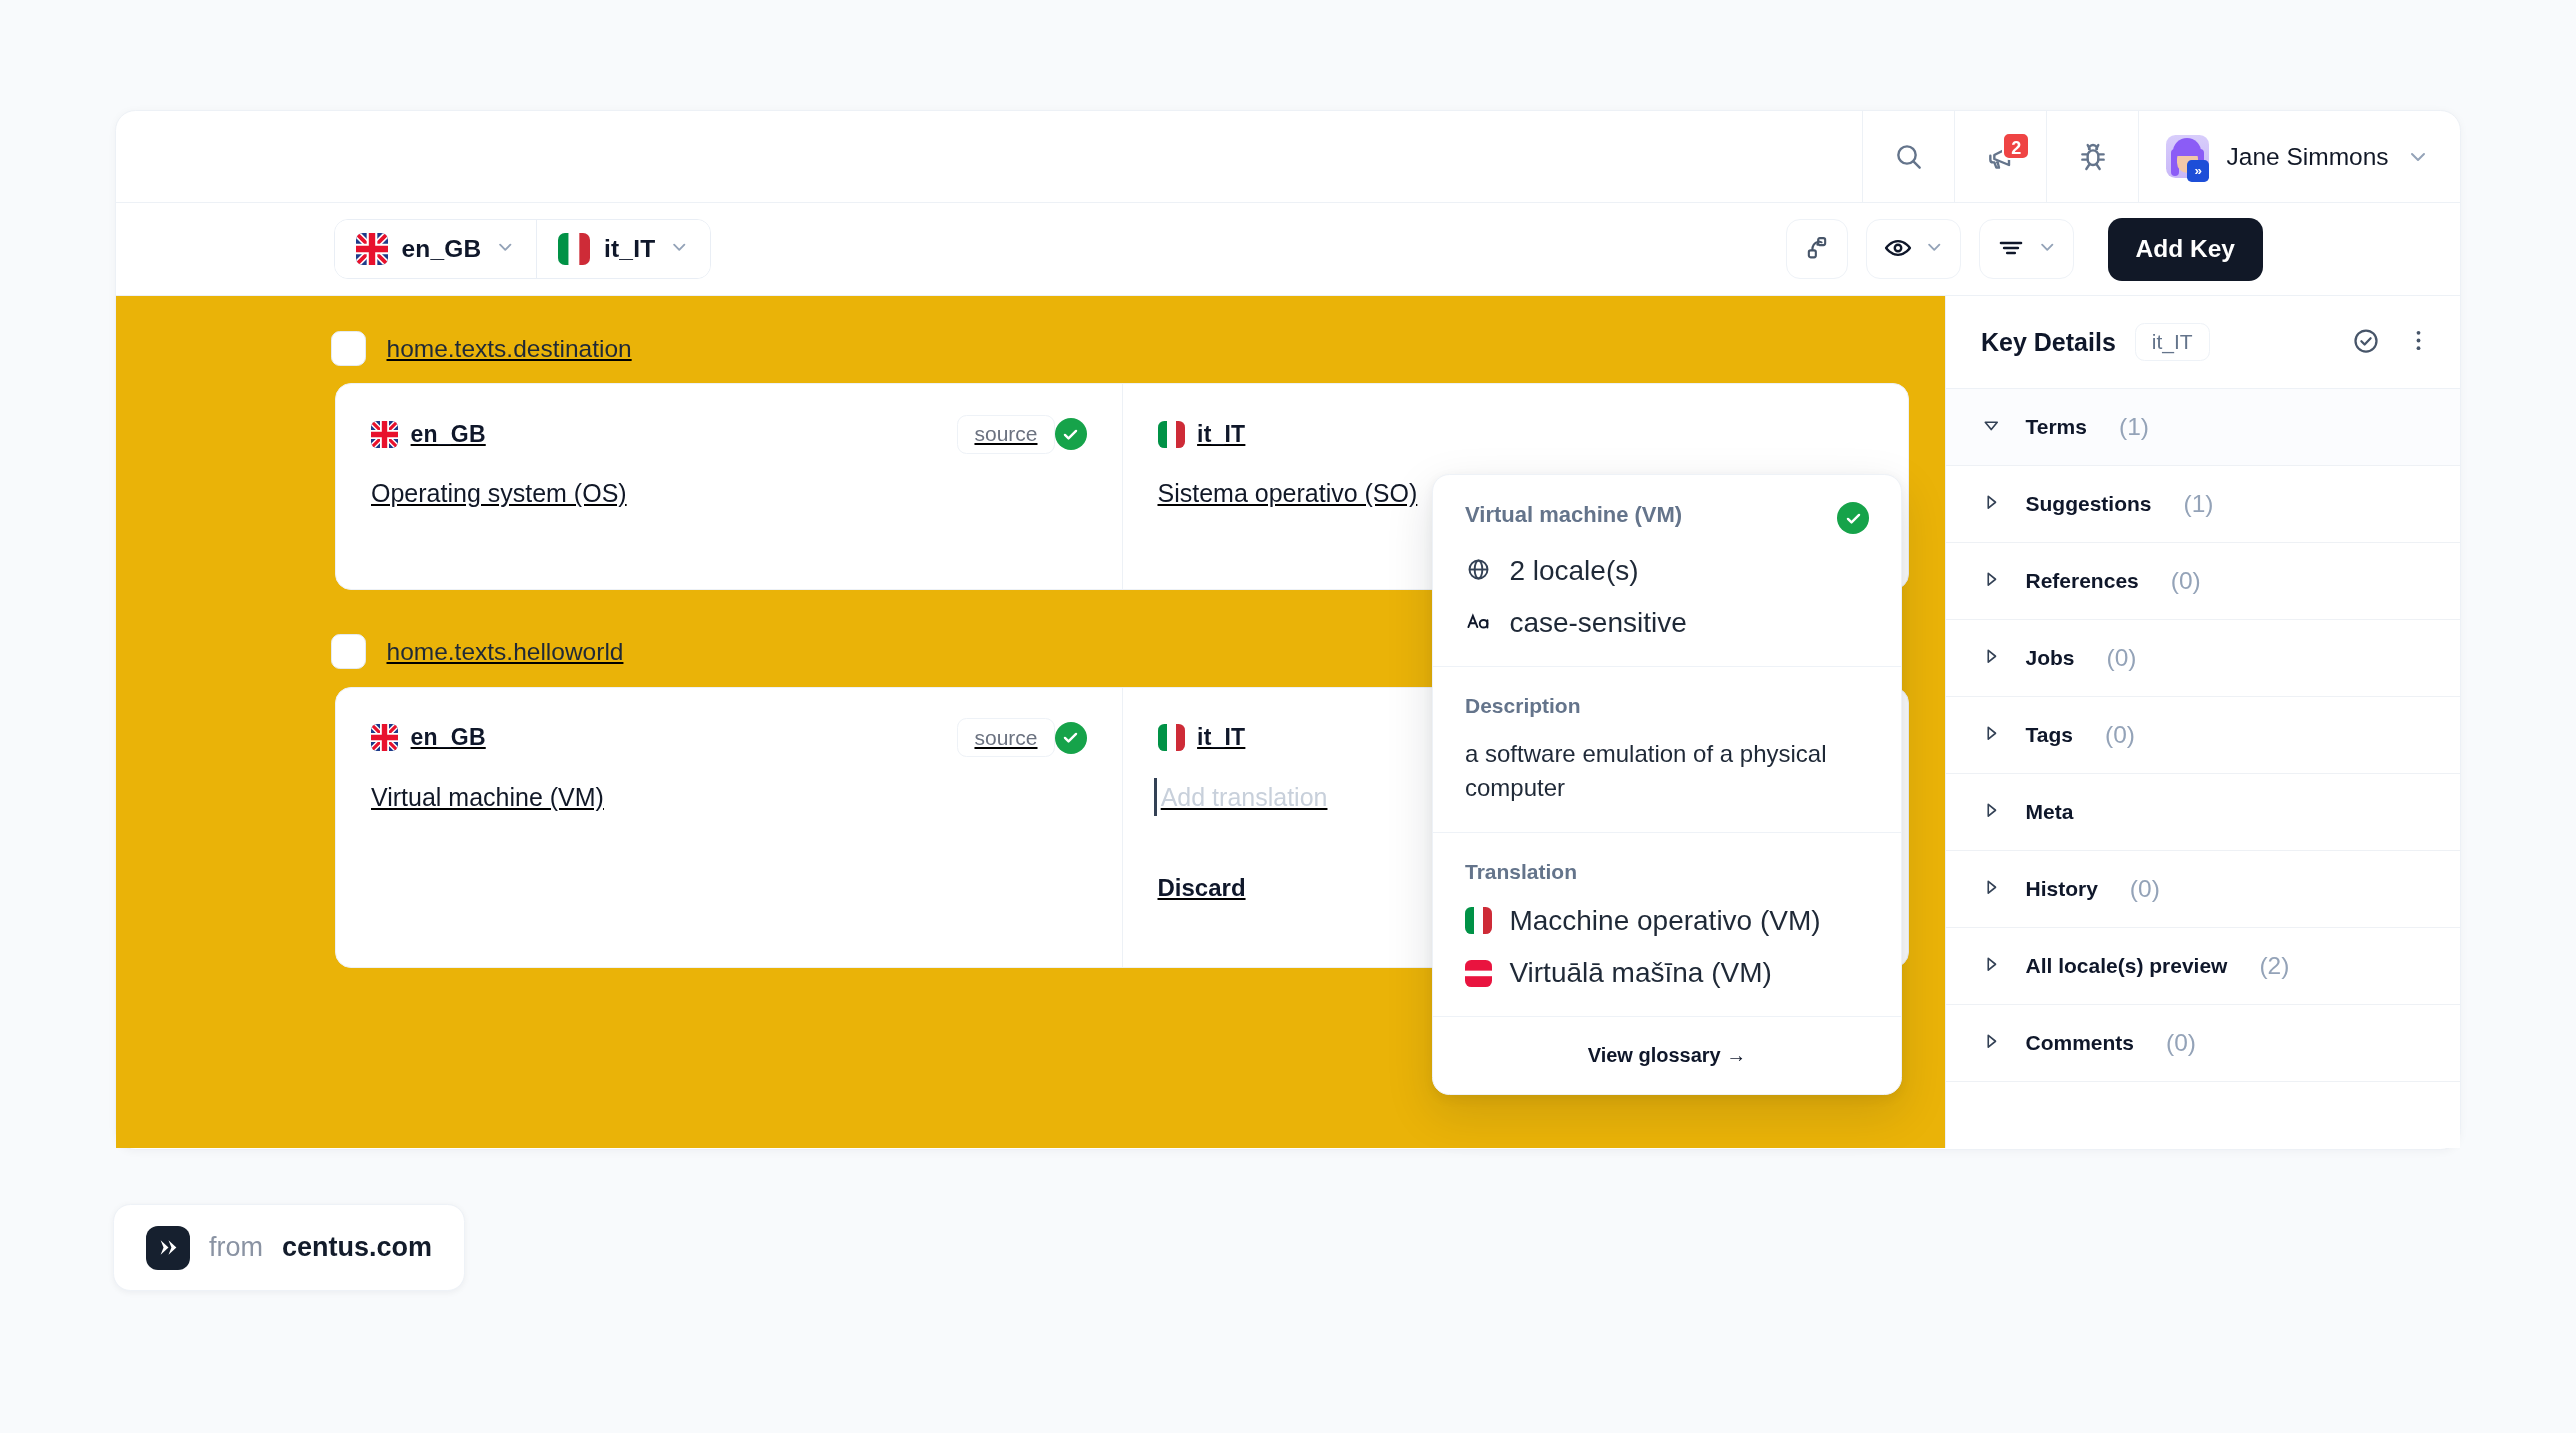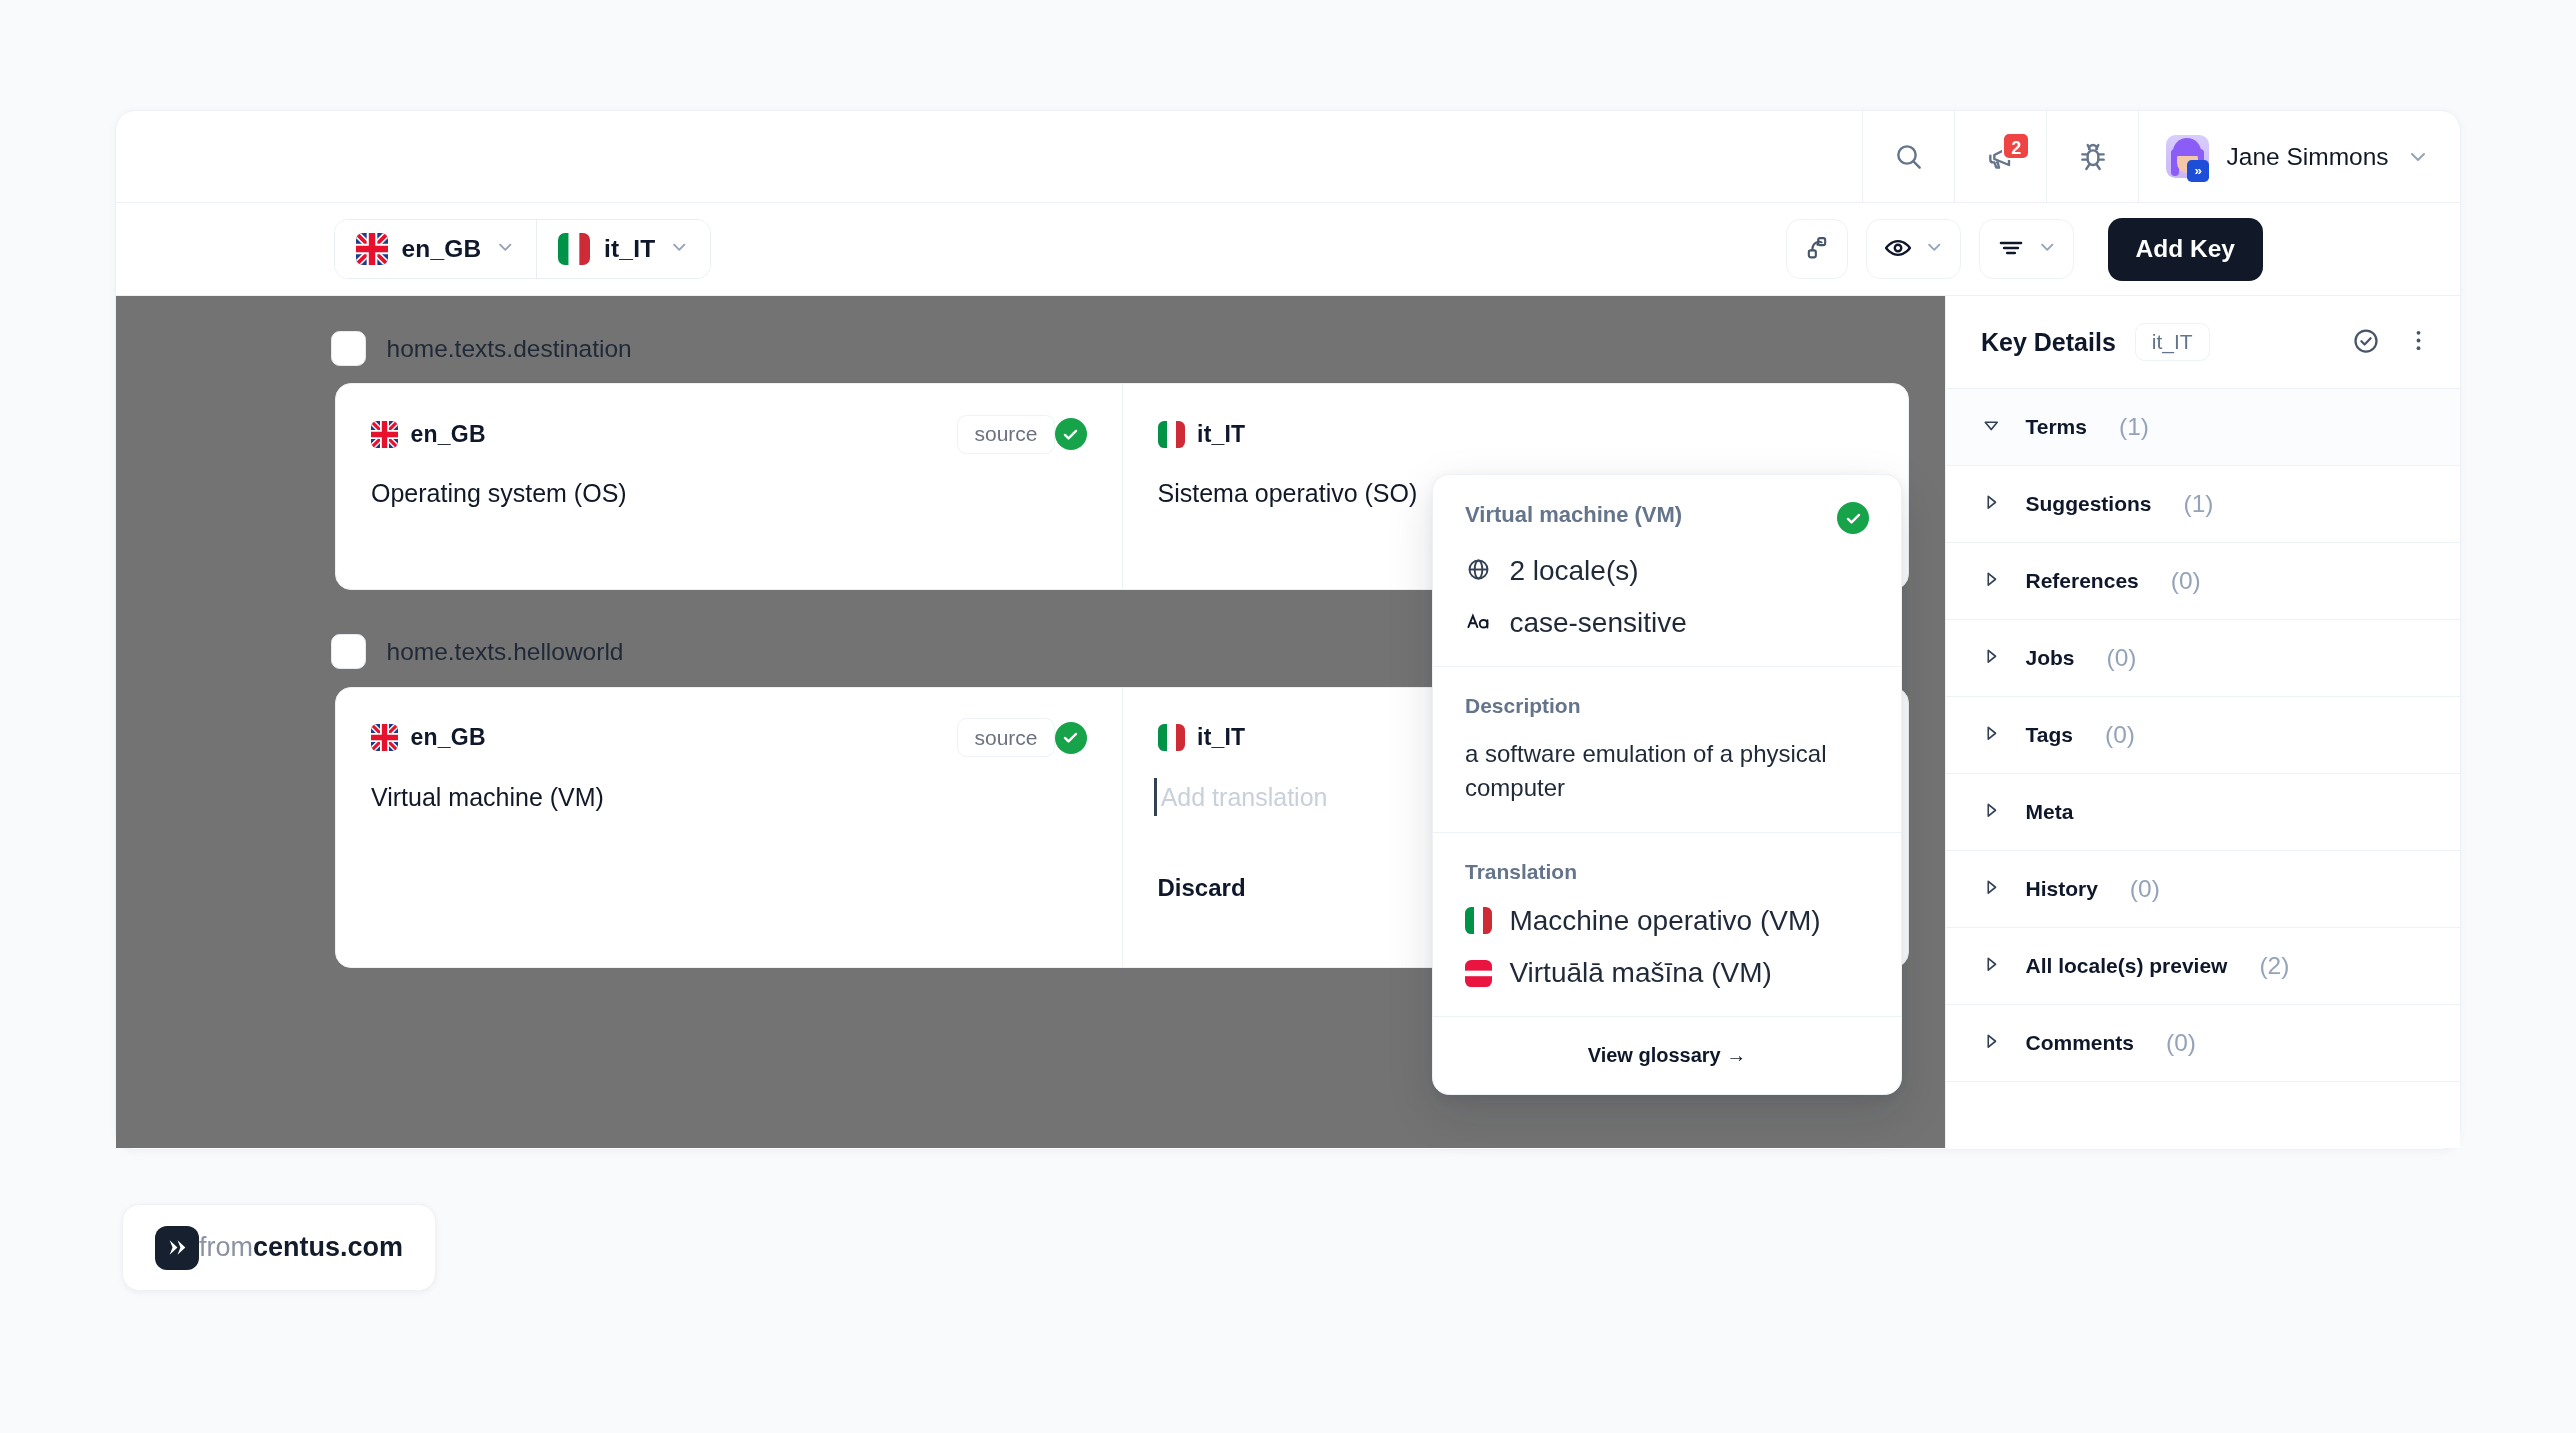--- a/index.html
+++ b/index.html
@@ -89,21 +89,21 @@
     gap: 11px; padding: 0 16px; color: #0f172a;
   }
   .addkey {
     height: 63px; background: #111827; color: #fff; border-radius: 14px;
     font-size: 24.5px; font-weight: 700; padding: 0 28px;
     display: flex; align-items: center; justify-content: center; border: none; margin-left: 16px;
   }
 
   
   .body { display: flex; height: calc(100% - 186px); }
-  .main { flex: 1; background: #737373; padding: 35px 0 0 0; position: relative; }
+  .main { flex: 1; background: #eab308; padding: 35px 0 0 0; position: relative; text-decoration: underline; }
   .aside { width: 515px; background: #fff; border-left: 1.6px solid #edf1f6; }
 
   
   .keyhead { display: flex; align-items: center; gap: 20.5px; padding: 0 0 17.4px 215px; }
   .cbx { width: 35px; height: 35px; border: 1.6px solid #e5eaf1; border-radius: 8.7px; background: #fff; flex: none; }
   .keyname { font-size: 24.5px; color: #1f2937; }
 
   .card {
     margin: 0 36px 0 219px; background: #fff;
     border: 1.6px solid #edf1f6; border-radius: 16px;
@@ -166,22 +166,22 @@
   .pp-term { font-size: 22px; font-weight: 700; color: #64748b; }
   .pp-line { display: flex; align-items: center; gap: 17.4px; margin-top: 20.5px; color: #334155; }
   .pp-line .t { font-size: 28px; color: #1f2937; }
   .pp-lbl { font-size: 21px; font-weight: 700; color: #64748b; }
   .pp-desc { margin-top: 19px; font-size: 24px; color: #1f2937; line-height: 1.42; }
   .pp-foot { padding: 27px 0; text-align: center; border-top: 1.6px solid #eef2f7; }
   .pp-foot .lnk { font-size: 20px; font-weight: 700; color: #0f172a; }
 
   
   .fbadge {
-    position: absolute; left: 122px; top: 1204px;
-    display: flex; align-items: center; 
+    position: absolute; left: 113px; top: 1204px;
+    display: flex; align-items: center; gap: 19px;
     background: #fff; border: 1.6px solid #eef2f7; border-radius: 17.4px;
     padding: 20.5px 32px; box-shadow: 0 1.6px 6.3px rgba(16,24,40,.05);
   }
   .fbadge .logo {
     width: 44px; height: 44px; border-radius: 12px; background: #16202f;
     display: flex; align-items: center; justify-content: center; color: #fff;
   }
   .fb-from { font-size: 27px; color: #8a93a3; }
   .fb-dom { font-size: 27px; font-weight: 700; color: #131c2b; }
 </style>

